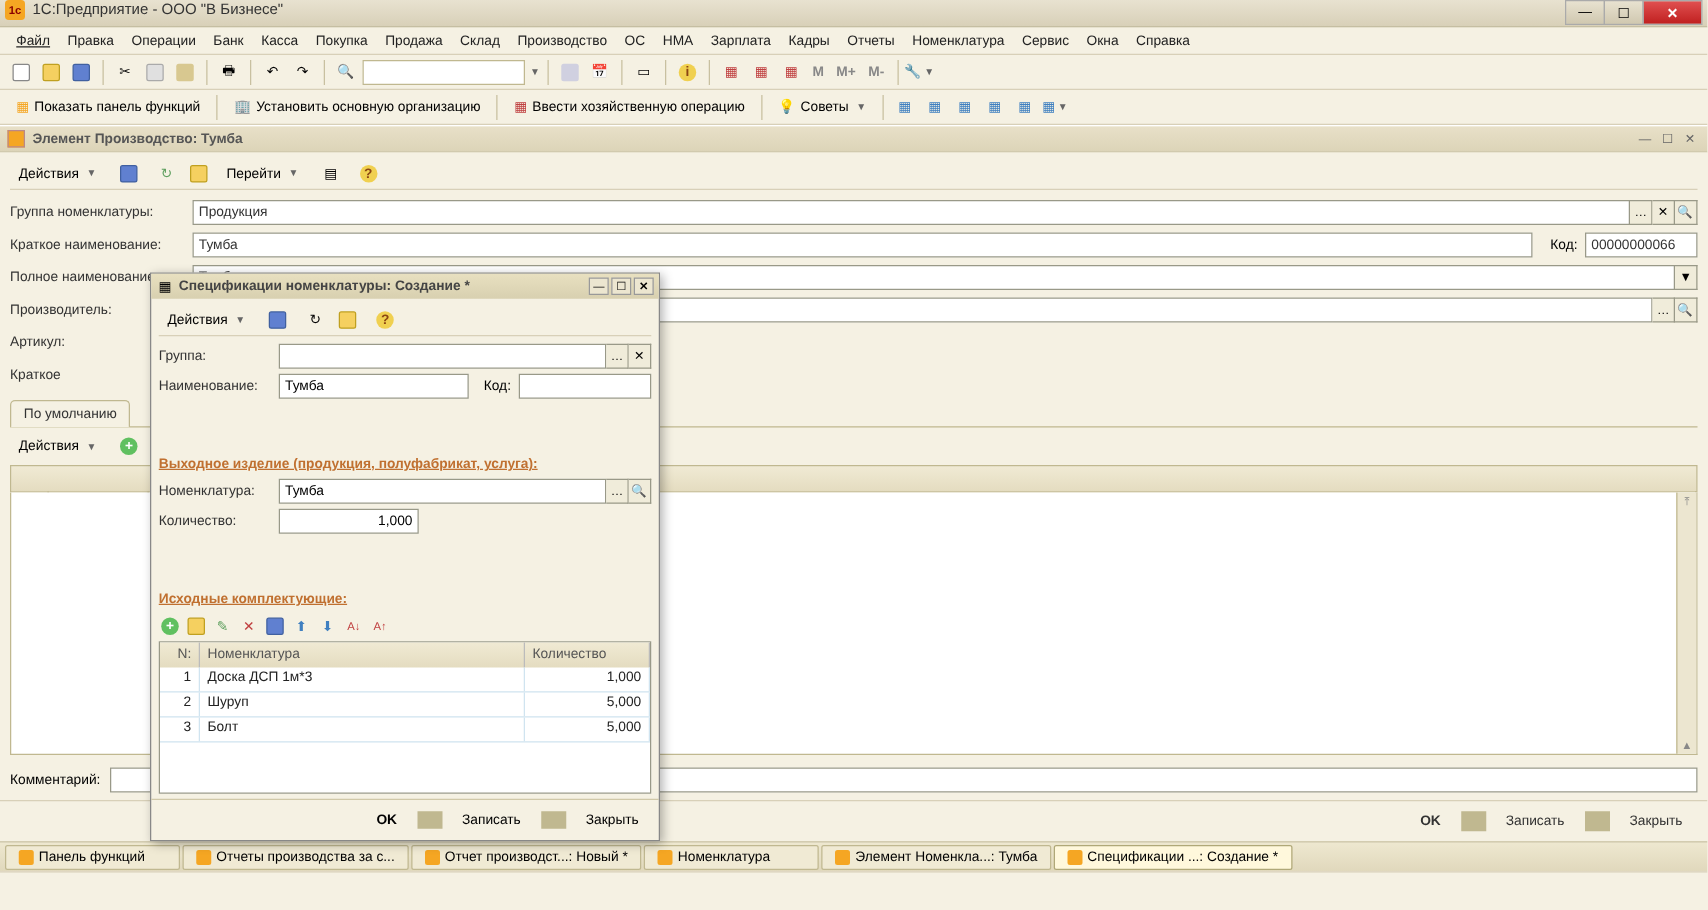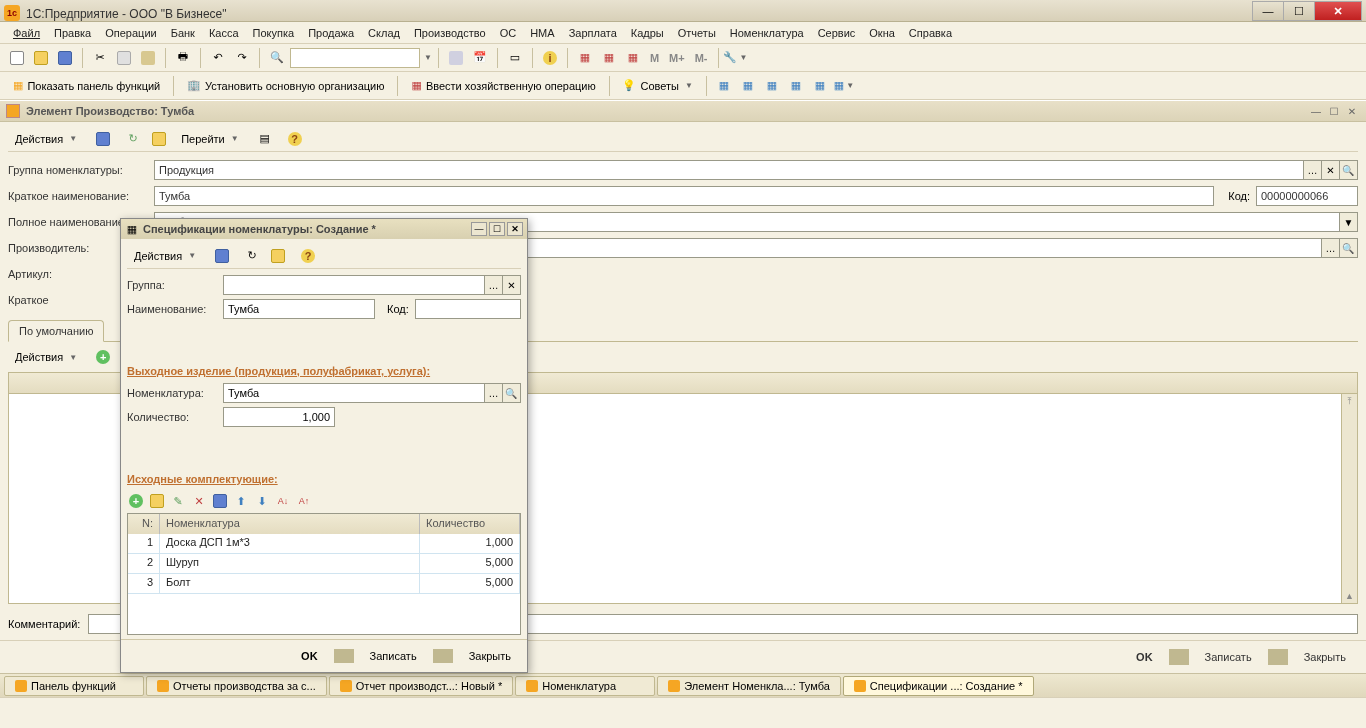--- a/index.html
+++ b/index.html
@@ -1,19 +1,19 @@
 <!DOCTYPE html>
 <html><head>
 <meta charset="utf-8">
 <style>
 * { box-sizing: border-box; margin: 0; padding: 0; font-family: Arial, sans-serif; font-size: 11px; }
 body { background: #f5f1e3; overflow: hidden; width: 1366px; height: 728px; }
 
 
-.titlebar { height: 22px; background: linear-gradient(#e8e2d0, #d8d0b8); display: flex; align-items: flex-end; padding: 0 4px; border-bottom: 1px solid #b8b090; }
+.titlebar { height: 22px; background: linear-gradient(#e8e2d0, #d8d0b8); display: flex; align-items: flex-start; padding: 0 4px; border-bottom: 1px solid #b8b090; }
 .titlebar .logo { width: 16px; height: 16px; background: #f5a623; border-radius: 3px; margin-right: 6px; display: inline-flex; align-items: center; justify-content: center; font-size: 9px; color: #8b0000; font-weight: bold; }
 .titlebar .title { flex: 1; color: #333; font-size: 12px; }
 .win-controls { display: flex; gap: 0; }
 .win-btn { width: 32px; height: 20px; background: linear-gradient(#e8e2d0, #d0c8b0); border: 1px solid #aaa; display: flex; align-items: center; justify-content: center; margin-left: -1px; cursor: pointer; }
 .win-btn.close { background: linear-gradient(#e05050, #c02020); color: #fff; width: 48px; font-weight: bold; border-radius: 0 0 0 0; }
 
 
 .menubar { height: 22px; background: #f5f1e3; display: flex; align-items: center; padding: 0 6px; border-bottom: 1px solid #d8d0b8; }
 .menubar span { padding: 3px 7px; cursor: pointer; color: #222; }
 .menubar span u { text-decoration: underline; }
@@ -37,21 +37,21 @@
 
 .form-area { background: #f5f1e3; padding: 4px 8px; }
 .action-row { height: 26px; display: flex; align-items: center; gap: 4px; padding: 2px 0; border-bottom: 1px solid #d8d0b8; margin-bottom: 6px; }
 .form-row { display: flex; align-items: center; height: 24px; margin-bottom: 2px; gap: 6px; }
 .form-row label { width: 140px; color: #333; }
 .form-row .input-wrap { flex: 1; display: flex; position: relative; }
 .form-row input { flex: 1; height: 20px; border: 1px solid #998; padding: 0 4px; background: #fff; color: #333; }
 .input-btns { display: flex; }
 .input-btns span { width: 18px; height: 20px; border: 1px solid #998; border-left: none; display: flex; align-items: center; justify-content: center; background: #f0ecda; cursor: pointer; font-size: 10px; }
 .code-group { display: flex; align-items: center; gap: 6px; margin-left: 8px; }
-.code-group input { width: 102px; }
+.code-group input { width: 90px; }
 
 
 .tabs { display: flex; border-bottom: 1px solid #c0b890; margin-top: 8px; }
 .tab { padding: 4px 10px; background: #ece6d0; border: 1px solid #c0b890; border-bottom: none; border-radius: 4px 4px 0 0; margin-right: 2px; cursor: pointer; color: #333; }
 .tab.active { background: #f5f1e3; border-bottom: 1px solid #f5f1e3; margin-bottom: -1px; font-weight: normal; }
 
 
 .list-toolbar { display: flex; align-items: center; gap: 4px; padding: 4px 0; }
 .list-header { height: 22px; background: linear-gradient(#f0ead4, #e4dcc0); border: 1px solid #c0b890; display: flex; }
 .list-header .col { padding: 3px 8px; border-right: 1px solid #c0b890; color: #555; margin-top: 20px; }

